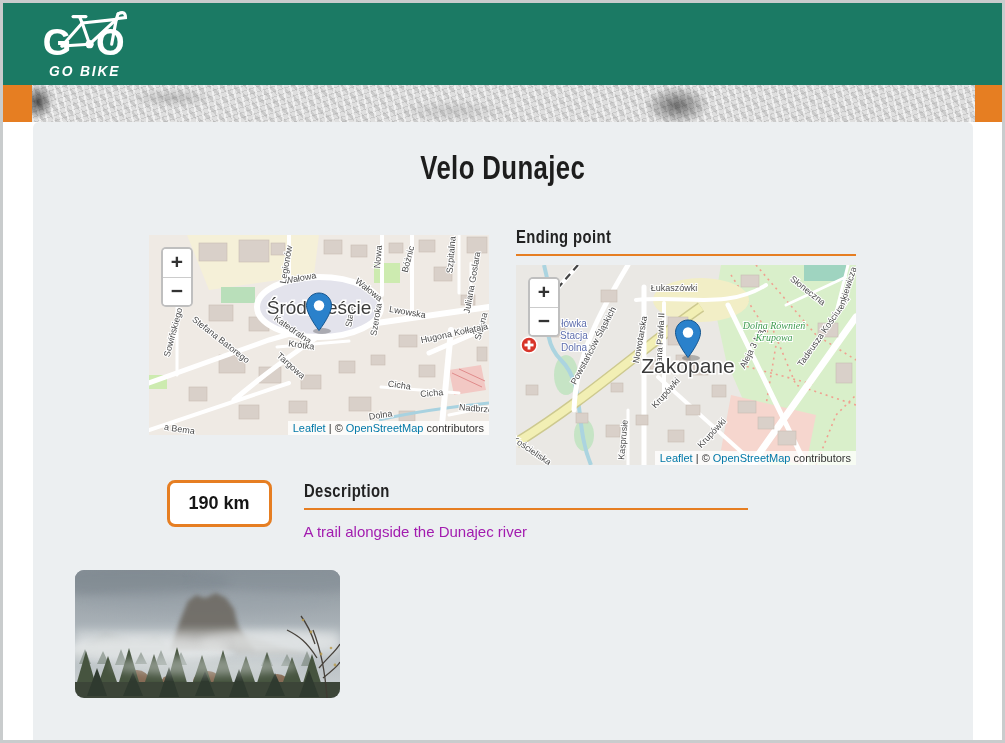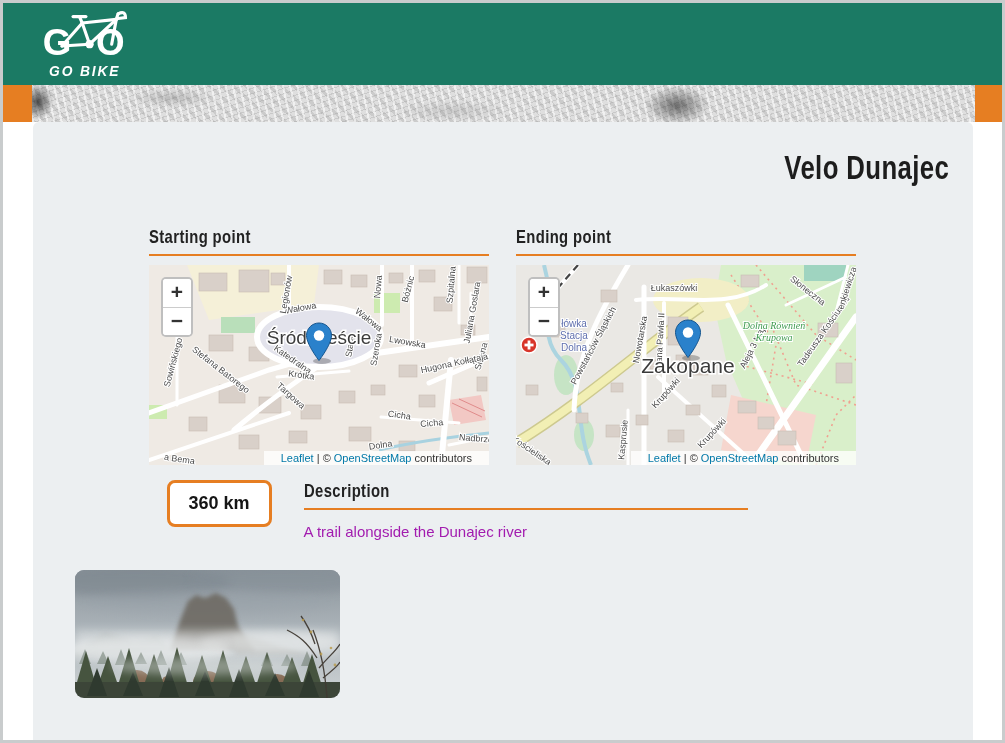--- a/index.html
+++ b/index.html
@@ -29,34 +29,34 @@
       radial-gradient(ellipse 60px 14px at 140px 35%, rgba(120,120,120,.35), transparent 70%),
       radial-gradient(ellipse 80px 16px at 420px 70%, rgba(140,140,140,.3), transparent 70%),
       repeating-linear-gradient(78deg, rgba(255,255,255,.55) 0 2px, transparent 2px 7px),
       repeating-linear-gradient(-18deg, rgba(150,150,150,.3) 0 1px, transparent 1px 5px),
       repeating-linear-gradient(42deg, rgba(175,175,175,.3) 0 3px, rgba(235,235,235,.35) 3px 8px);
   }
 
   
   .content{width:940px;height:618px;margin:0 auto;background:var(--content-bg);border-radius:6px 6px 0 0;padding-top:24px;overflow:hidden}
   .cond{display:inline-block;transform:scaleX(.78);transform-origin:0 50%;white-space:nowrap;letter-spacing:.5px}
-  h1.page-title{text-align:right;font-size:33px;color:var(--ink);height:44px;line-height:44px}
+  h1.page-title{text-align:center;font-size:33px;color:var(--ink);height:44px;line-height:44px}
   h1.page-title .cond{transform-origin:50% 50%}
 
   .route-row{display:flex;justify-content:center;gap:27px;margin-top:36px}
   .route-col{width:340px}
   .sec-heading{font-size:19px;color:#222;padding-bottom:6px;border-bottom:2px solid var(--accent);line-height:22px}
   .map-box{position:relative;width:340px;height:200px;margin-top:9px;overflow:hidden;background:#eceae5;cursor:grab}
   .map-box svg.tiles{position:absolute;inset:0}
 
   
   .zoom-ctl{position:absolute;top:12px;left:12px;border:2px solid rgba(0,0,0,.25);border-radius:5px;overflow:hidden;background:#fff;z-index:5}
   .zbtn{display:block;width:28px;height:28px;text-align:center;font-weight:bold;font-size:21px;line-height:26px;color:#333;background:#fff;cursor:pointer;user-select:none}
   .zbtn + .zbtn{border-top:1px solid #ccc}
-  .attribution{position:absolute;right:0;bottom:0;background:rgba(255,255,255,.78);font-size:11px;color:#333;padding:1px 17px;z-index:5;white-space:nowrap}
+  .attribution{position:absolute;right:0;bottom:0;background:rgba(255,255,255,.78);font-size:11px;color:#333;padding:1px 5px;z-index:5;white-space:nowrap}
   .attribution a{color:var(--link);text-decoration:none;cursor:pointer}
 
   
   .detail-row{display:flex;align-items:flex-start;gap:32px;margin:15px 0 0 134px}
   .distance-badge{border:3px solid var(--accent);border-radius:8px;background:#fff;padding:10px 19px;font-weight:bold;font-size:18px;color:#161616;white-space:nowrap}
   .desc-block{width:444px;padding-top:0}
   .desc-text{margin-top:13px;font-size:15px;color:#a21caf}
 
   
   .landmarks{margin:30px 42px 0 42px;width:856px}
@@ -103,21 +103,20 @@
     <div class="hero-texture"></div>
   </div>
 
   <main class="content">
 
     <h1 class="page-title"><span class="cond">Velo Dunajec</span></h1>
 
     <div class="route-row">
 
       <section class="route-col">
-        <h2 class="sec-heading"><span class="cond">Starting point</span></h2>
         <div class="map-box">
           <svg class="tiles" width="340" height="200" viewBox="0 0 340 200">
             <rect width="340" height="200" fill="#efeae4"></rect>
             <polygon points="38,0 170,0 165,40 60,55" fill="#f5f0d8"></polygon>
             <g fill="#d9d0c9" stroke="#c8bdb2" stroke-width="0.6">
               <rect x="50" y="8" width="28" height="18"></rect>
                 <rect x="90" y="5" width="30" height="22"></rect>
               <rect x="122" y="8" width="14" height="12"></rect>
                 <rect x="175" y="5" width="18" height="14"></rect>
               <rect x="202" y="10" width="16" height="12"></rect>
@@ -305,21 +304,21 @@
           <div class="zoom-ctl">
             <a class="zbtn">+</a>
             <a class="zbtn">−</a>
           </div>
           <div class="attribution"><a>Leaflet</a><span> | © </span><a>OpenStreetMap</a><span> contributors</span></div>
         </div>
       </section>
     </div>
 
     <div class="detail-row">
-      <div class="distance-badge">360 km</div>
+      <div class="distance-badge">190 km</div>
       <div class="desc-block">
         <h2 class="sec-heading"><span class="cond">Description</span></h2>
         <p class="desc-text">A trail alongside the Dunajec river</p>
       </div>
     </div>
 
     <div class="landmarks">
       <div class="landmark-photo">
         <svg width="265" height="128" viewBox="0 0 265 128" preserveAspectRatio="none">
           <defs>

